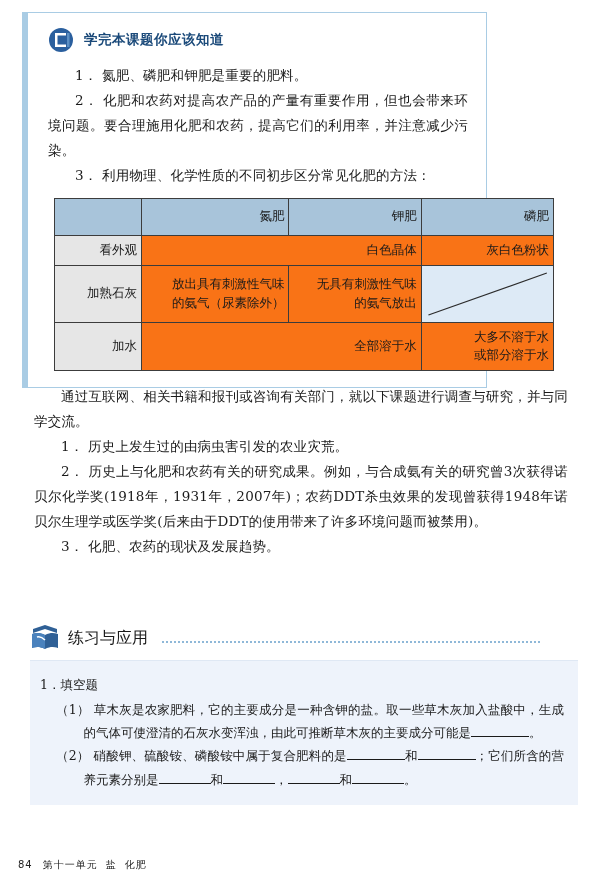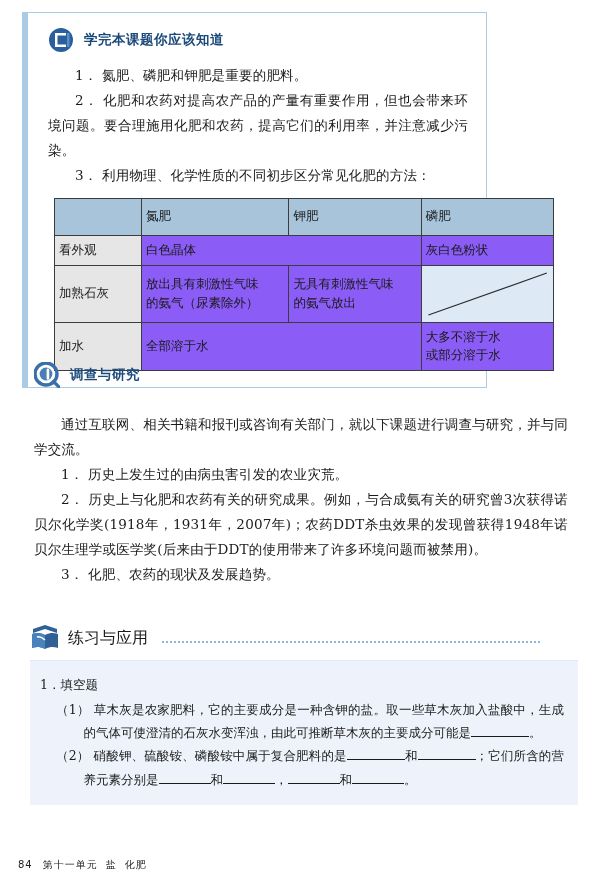--- a/index.html
+++ b/index.html
@@ -63,29 +63,29 @@
   
   table.cmp {
     border-collapse: collapse;
     margin: 10px 0 0 6px;
     width: 500px;
     font-size: 12.5px;
     line-height: 1.5;
   }
   table.cmp td, table.cmp th {
     border: 1px solid #3c3c3c;
-    text-align: left;
+    text-align: right;
     vertical-align: middle;
     padding: 5px 4px;
     font-weight: normal;
   }
   table.cmp thead th { background: #a8c4da; height: 26px; }
   table.cmp thead th.corner { background: #a8c4da; }
   table.cmp td.rowhdr { background: #e6e6e6; width: 78px; }
-  table.cmp td.cell { background: #8b5cf6; }
+  table.cmp td.cell { background: #f97316; }
   td.slash {
     background: #ddeaf6;
     position: relative;
     padding: 0;
     height: 46px;
   }
   td.slash svg { display: block; width: 100%; height: 100%; }
 
   
   .block-invest {
@@ -205,31 +205,20 @@
         <tr>
           <td class="rowhdr">加水</td>
           <td class="cell" colspan="2">全部溶于水</td>
           <td class="cell"><span class="ml">大多不溶于水<br>或部分溶于水</span></td>
         </tr>
       </tbody>
     </table>
   </div>
 
   <div class="block-invest">
-    <div class="sec-head">
-      <span class="icon-search">
-        <svg viewBox="0 0 26 26" width="26" height="26">
-          <circle cx="12" cy="12" r="11" fill="none" stroke="#3b6fa8" stroke-width="3.4"></circle>
-          <circle cx="12" cy="12" r="6.4" fill="#4a7fb5"></circle>
-          <rect x="12.6" y="6.4" width="2.6" height="11.4" rx="1.3" fill="#ffffff"></rect>
-          <line x1="19.5" y1="19.5" x2="25" y2="25" stroke="#3b6fa8" stroke-width="3.2" stroke-linecap="round"></line>
-        </svg>
-      </span>
-      <span class="title">调查与研究</span>
-    </div>
     <div class="body">
       <p class="para indent">通过互联网、相关书籍和报刊或咨询有关部门，就以下课题进行调查与研究，并与同学交流。</p>
       <p class="para indent">1． 历史上发生过的由病虫害引发的农业灾荒。</p>
       <p class="para indent">2． 历史上与化肥和农药有关的研究成果。例如，与合成氨有关的研究曾3次获得诺贝尔化学奖(1918年，1931年，2007年)；农药DDT杀虫效果的发现曾获得1948年诺贝尔生理学或医学奖(后来由于DDT的使用带来了许多环境问题而被禁用)。</p>
       <p class="para indent">3． 化肥、农药的现状及发展趋势。</p>
     </div>
   </div>
 
   <div class="block-exercise">
     <div class="ex-head">

